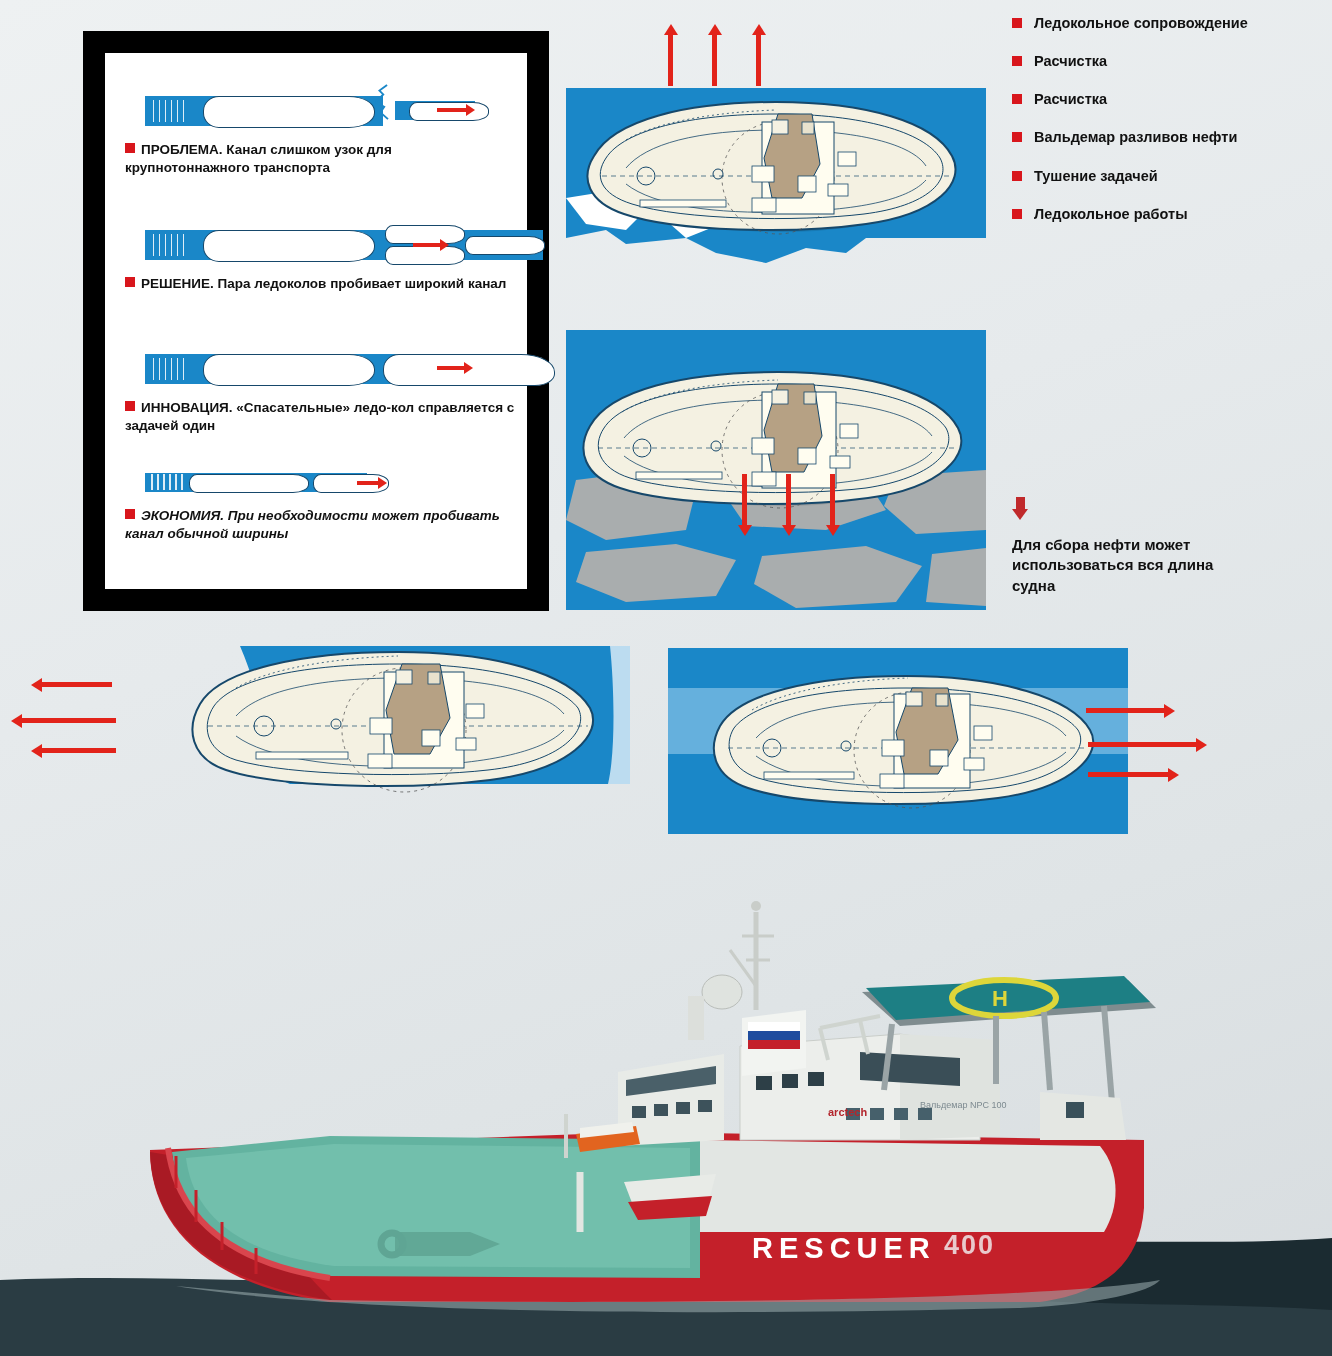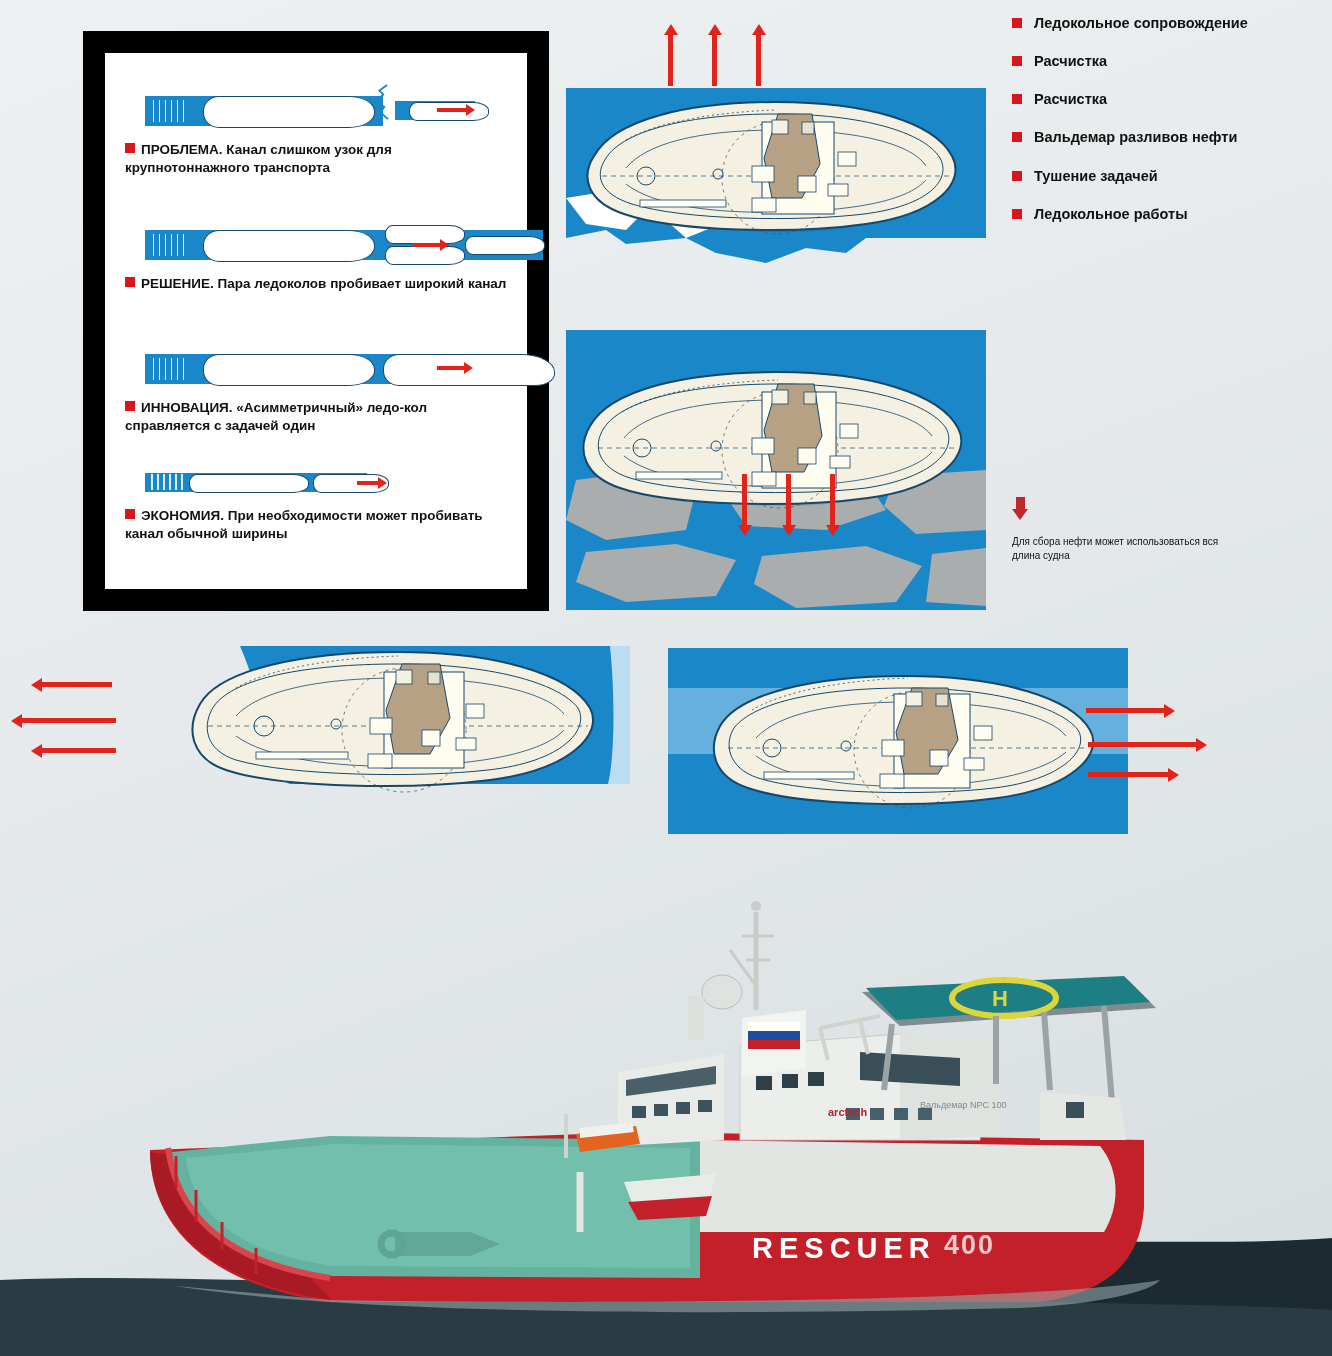--- a/index.html
+++ b/index.html
@@ -161,22 +161,22 @@
     background: #c0292b;
   }
   #oil-arrow-down .head {
     position: absolute;
     left: 0; top: 12px;
     border-left: 8.5px solid transparent;
     border-right: 8.5px solid transparent;
     border-top: 11px solid #c0292b;
   }
   #oil-note-text {
-    font-size: 10px;
-    font-weight: normal;
+    font-size: 15px;
+    font-weight: bold;
     line-height: 1.35;
     color: #111;
   }
 
   
   .panel { position: absolute; }
 
   .plan-svg { position: absolute; left: 0; top: 0; overflow: visible; }
 
   .ar { position: absolute; height: 5px; background: #e2231a; }
@@ -274,25 +274,25 @@
       <div class="step" style="top:292px;">
         <div class="step-graphic">
           <div class="chan chan-wide" style="left:0;top:9px;width:238px;"></div>
           <div class="hatch" style="left:8px;top:13px;"></div>
           <div class="hull big" style="left:58px;top:9px;"></div>
           <div class="chan chan-wide" style="left:238px;top:9px;width:112px;"></div>
           <div class="hull asym" style="left:238px;top:9px;"></div>
           <div class="arrow-red" style="left:292px;top:21px;width:28px;"></div>
         </div>
         <div class="caption">
-          <span class="bullet-sq"></span><span>ИННОВАЦИЯ. «Асимметричный» ледо-кол справляется с задачей один</span>
+          <span class="bullet-sq"></span><span>ИННОВАЦИЯ. «Спасательные» ледо-кол справляется с задачей один</span>
         </div>
       </div>
 
-      <div class="step" style="top:412px;">
+      <div class="step" style="top:412px;font-style:italic;">
         <div class="step-graphic" style="height:36px;">
           <div class="chan chan-narrow" style="left:0;top:8px;width:170px;"></div>
           <div class="hatch" style="left:6px;top:9px;height:16px;"></div>
           <div class="hull small" style="left:44px;top:9px;width:118px;"></div>
           <div class="chan chan-narrow" style="left:170px;top:8px;width:52px;"></div>
           <div class="hull small" style="left:168px;top:9px;width:74px;"></div>
           <div class="arrow-red" style="left:212px;top:16px;width:22px;"></div>
         </div>
         <div class="caption">
           <span class="bullet-sq"></span><span>ЭКОНОМИЯ. При необходимости может пробивать канал обычной ширины</span>

